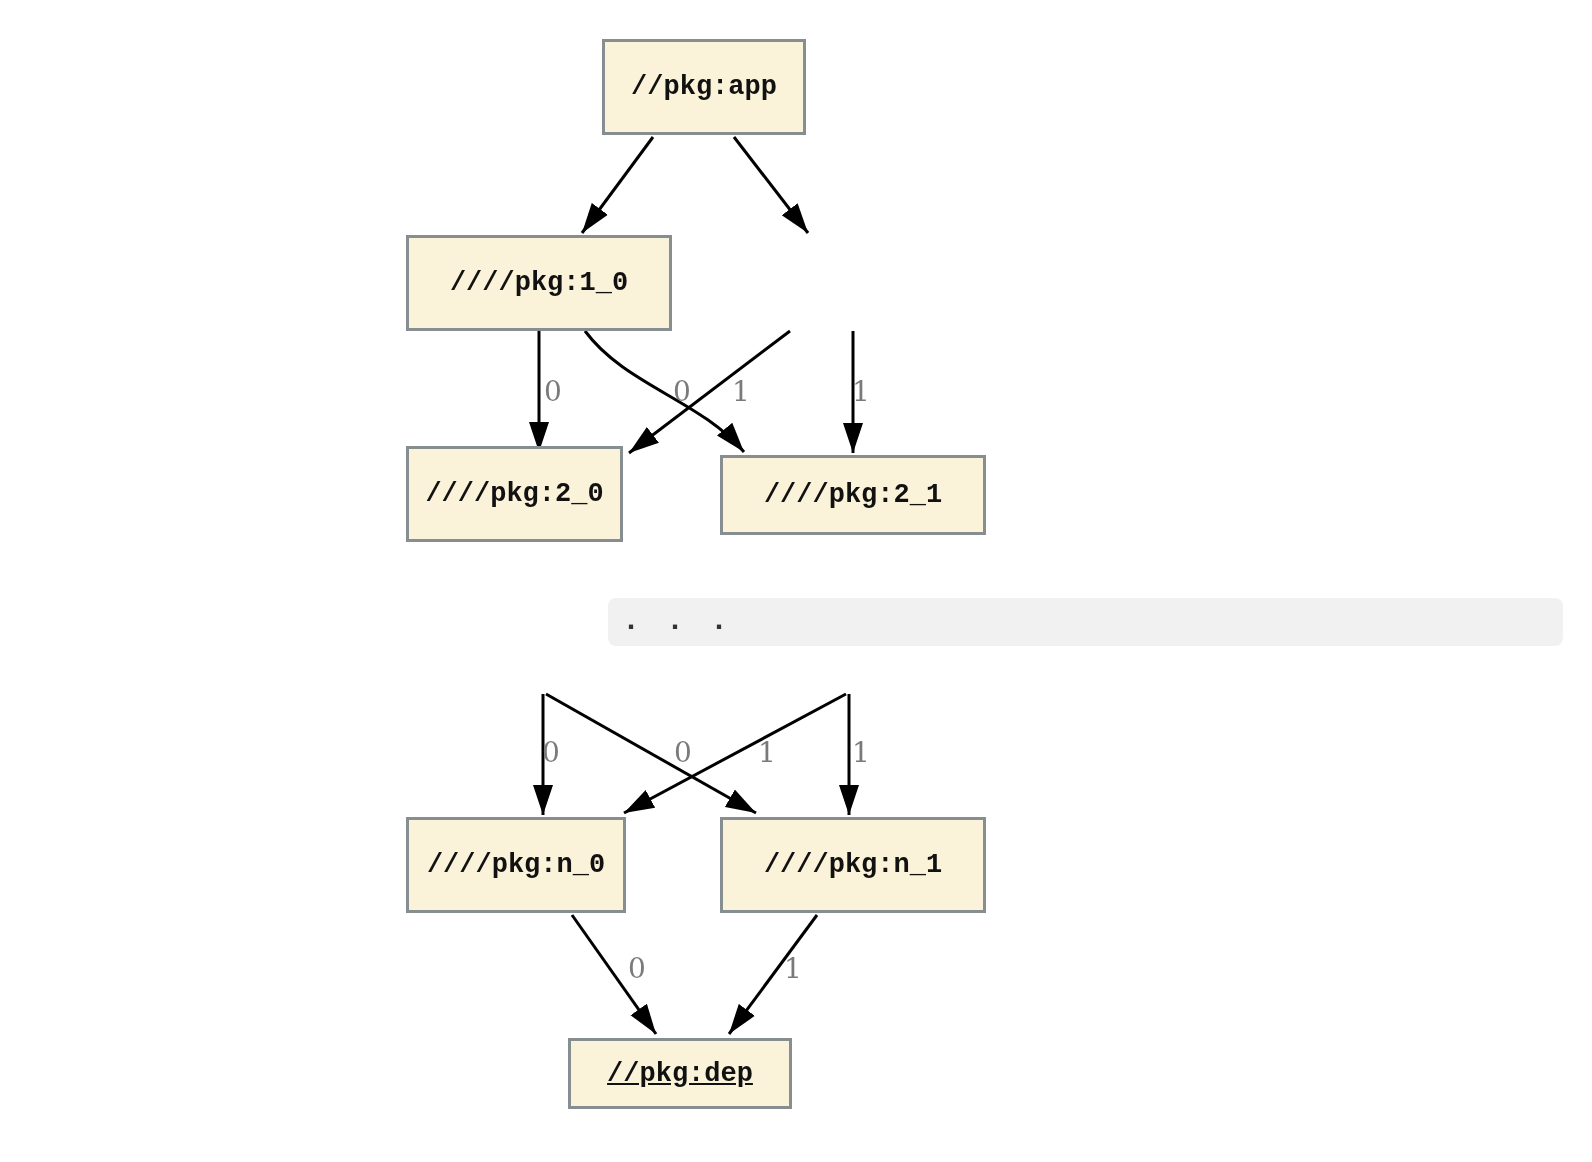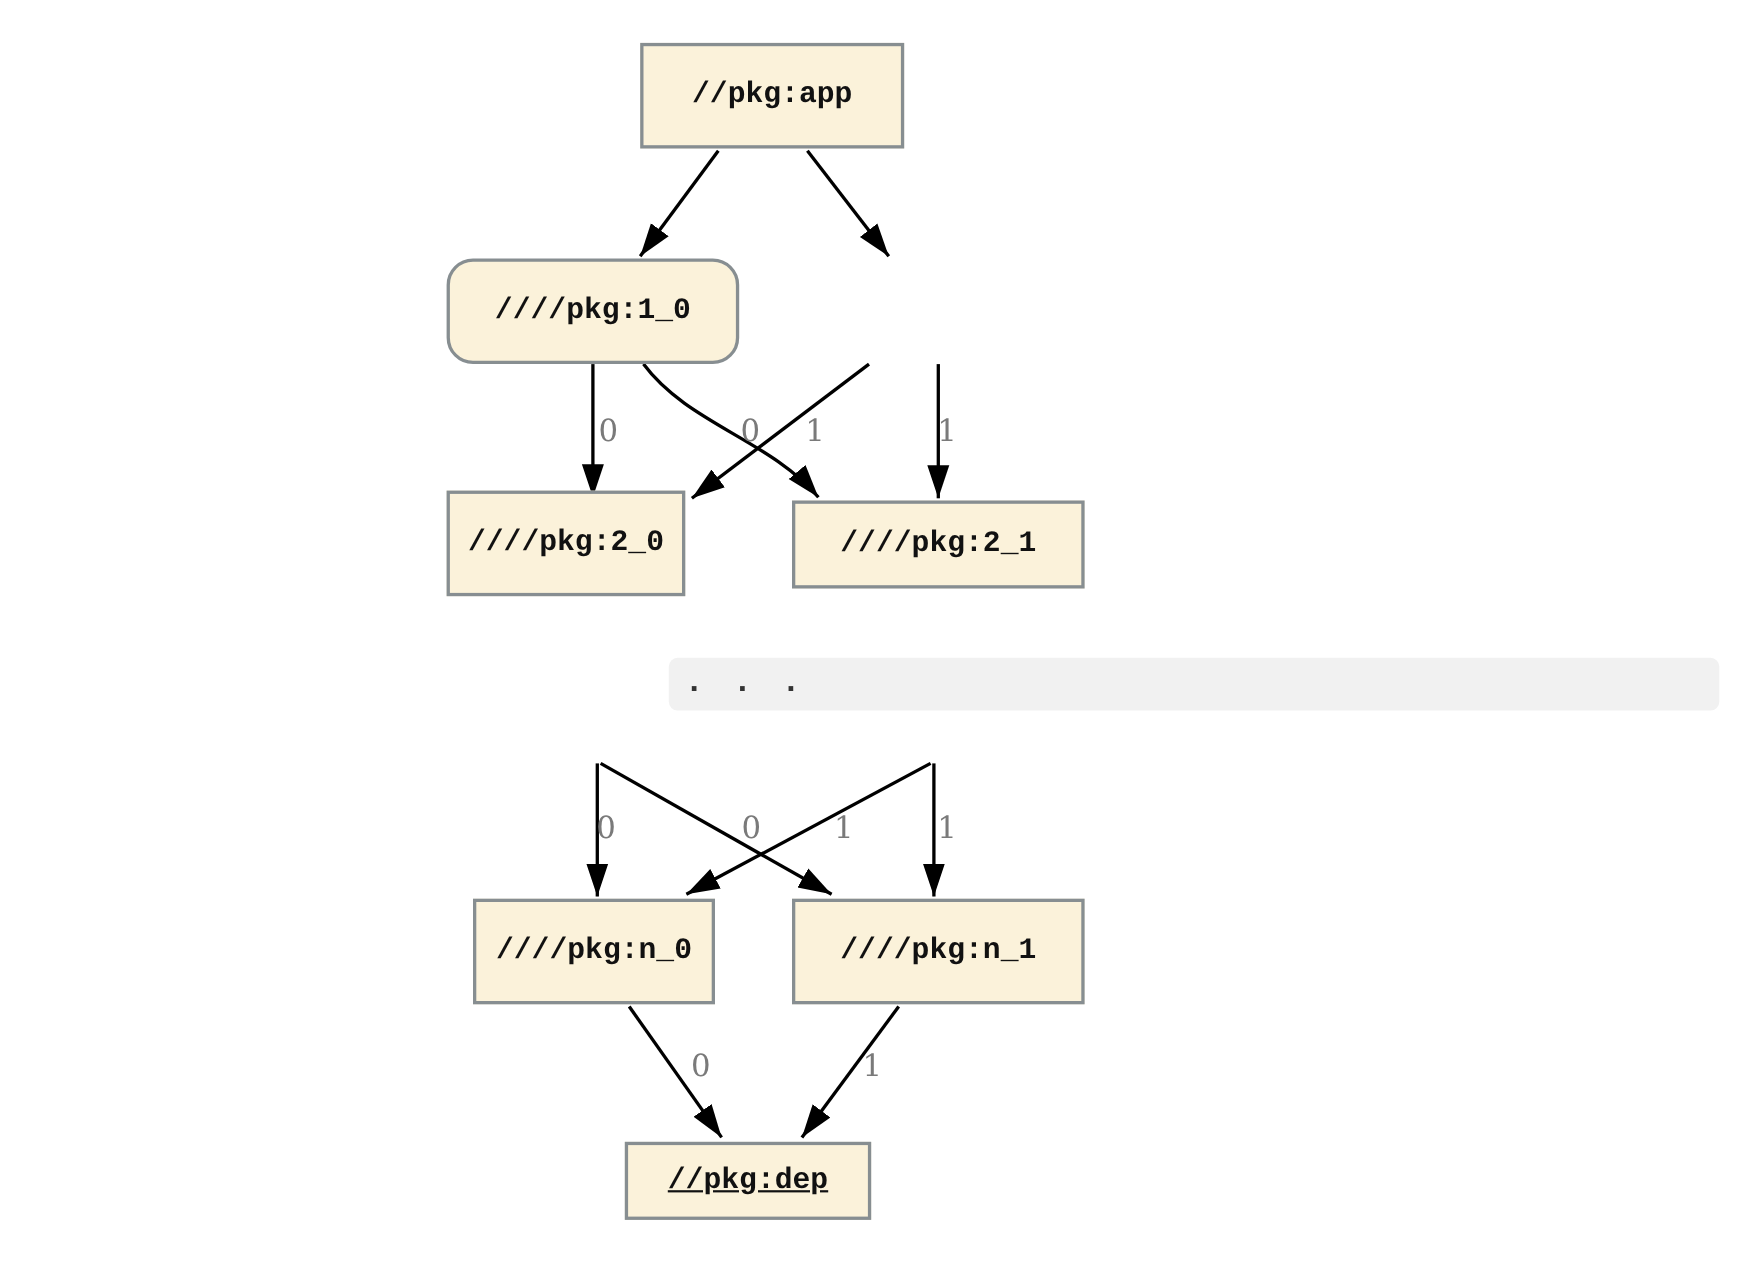--- a/index.html
+++ b/index.html
@@ -40,26 +40,26 @@
     border: 3px solid #878e91;
     display: flex;
     align-items: center;
     justify-content: center;
     font-family: "Liberation Mono", monospace;
     font-size: 27px;
     font-weight: 700;
     color: #111111;
     white-space: nowrap;
   }
-  .node-app   { left: 582px; top: 39px;   width: 240px; height: 96px; }
-  .node-1_0   { left: 406px; top: 235px;  width: 266px; height: 96px; border-radius: 24px; }
+  .node-app   { left: 602px; top: 39px;   width: 204px; height: 96px; }
+  .node-1_0   { left: 406px; top: 235px;  width: 266px; height: 96px; }
   .node-1_1   { left: 720px; top: 235px;  width: 266px; height: 96px; }
   .node-2_0   { left: 406px; top: 446px;  width: 217px; height: 96px; }
   .node-2_1   { left: 720px; top: 455px;  width: 266px; height: 80px; }
-  .node-n_0   { left: 406px; top: 817px;  width: 220px; height: 96px; margin-left: 24px; }
+  .node-n_0   { left: 406px; top: 817px;  width: 220px; height: 96px; }
   .node-n_1   { left: 720px; top: 817px;  width: 266px; height: 96px; align-items: center; }
   .node-dep   { left: 568px; top: 1038px; width: 224px; height: 71px; text-decoration: underline; }
   .ellipsis-band {
     position: absolute;
     left: 608px;
     top: 598px;
     width: 955px;
     height: 48px;
     background: #f1f1f1;
     border-radius: 8px;

